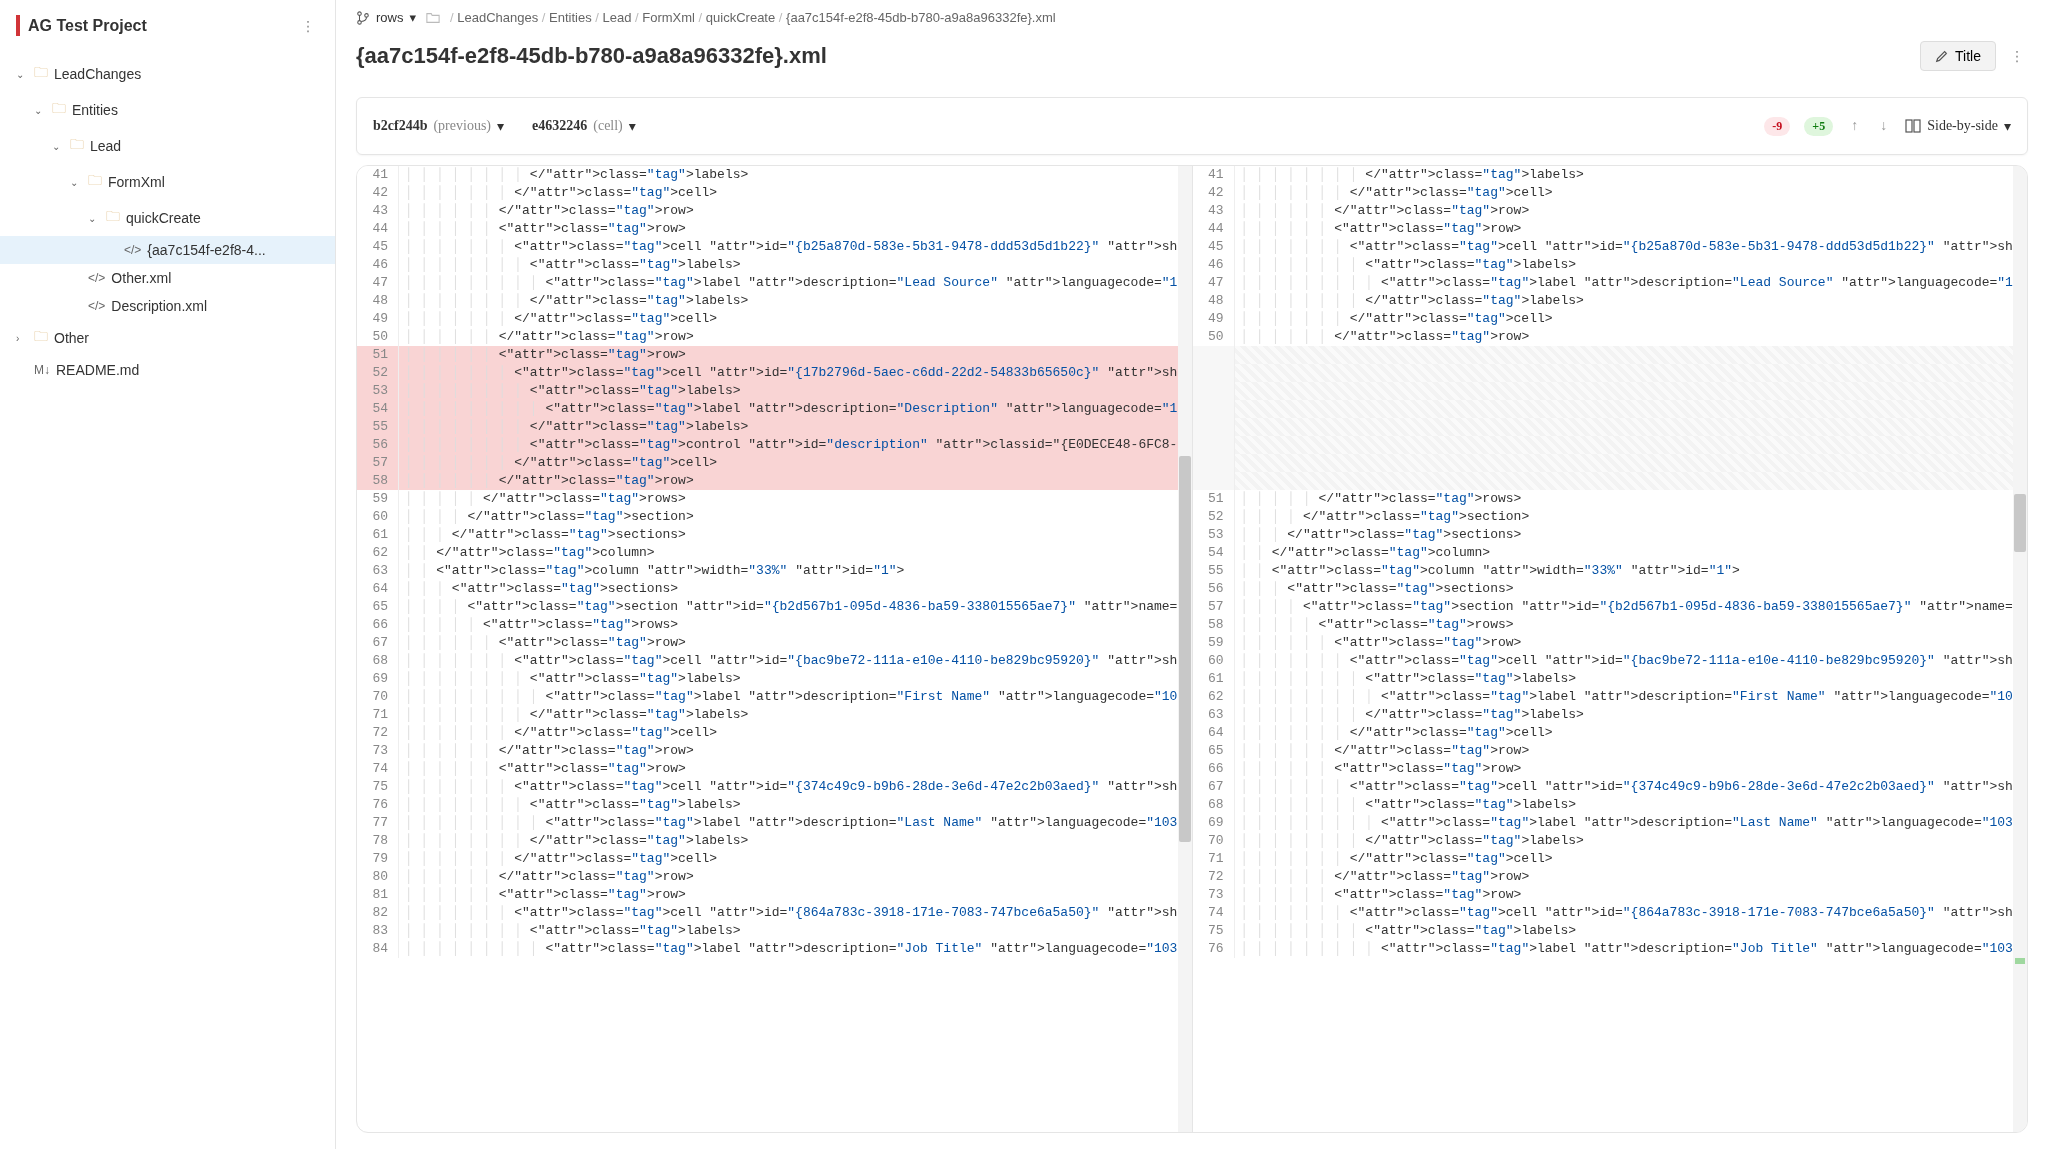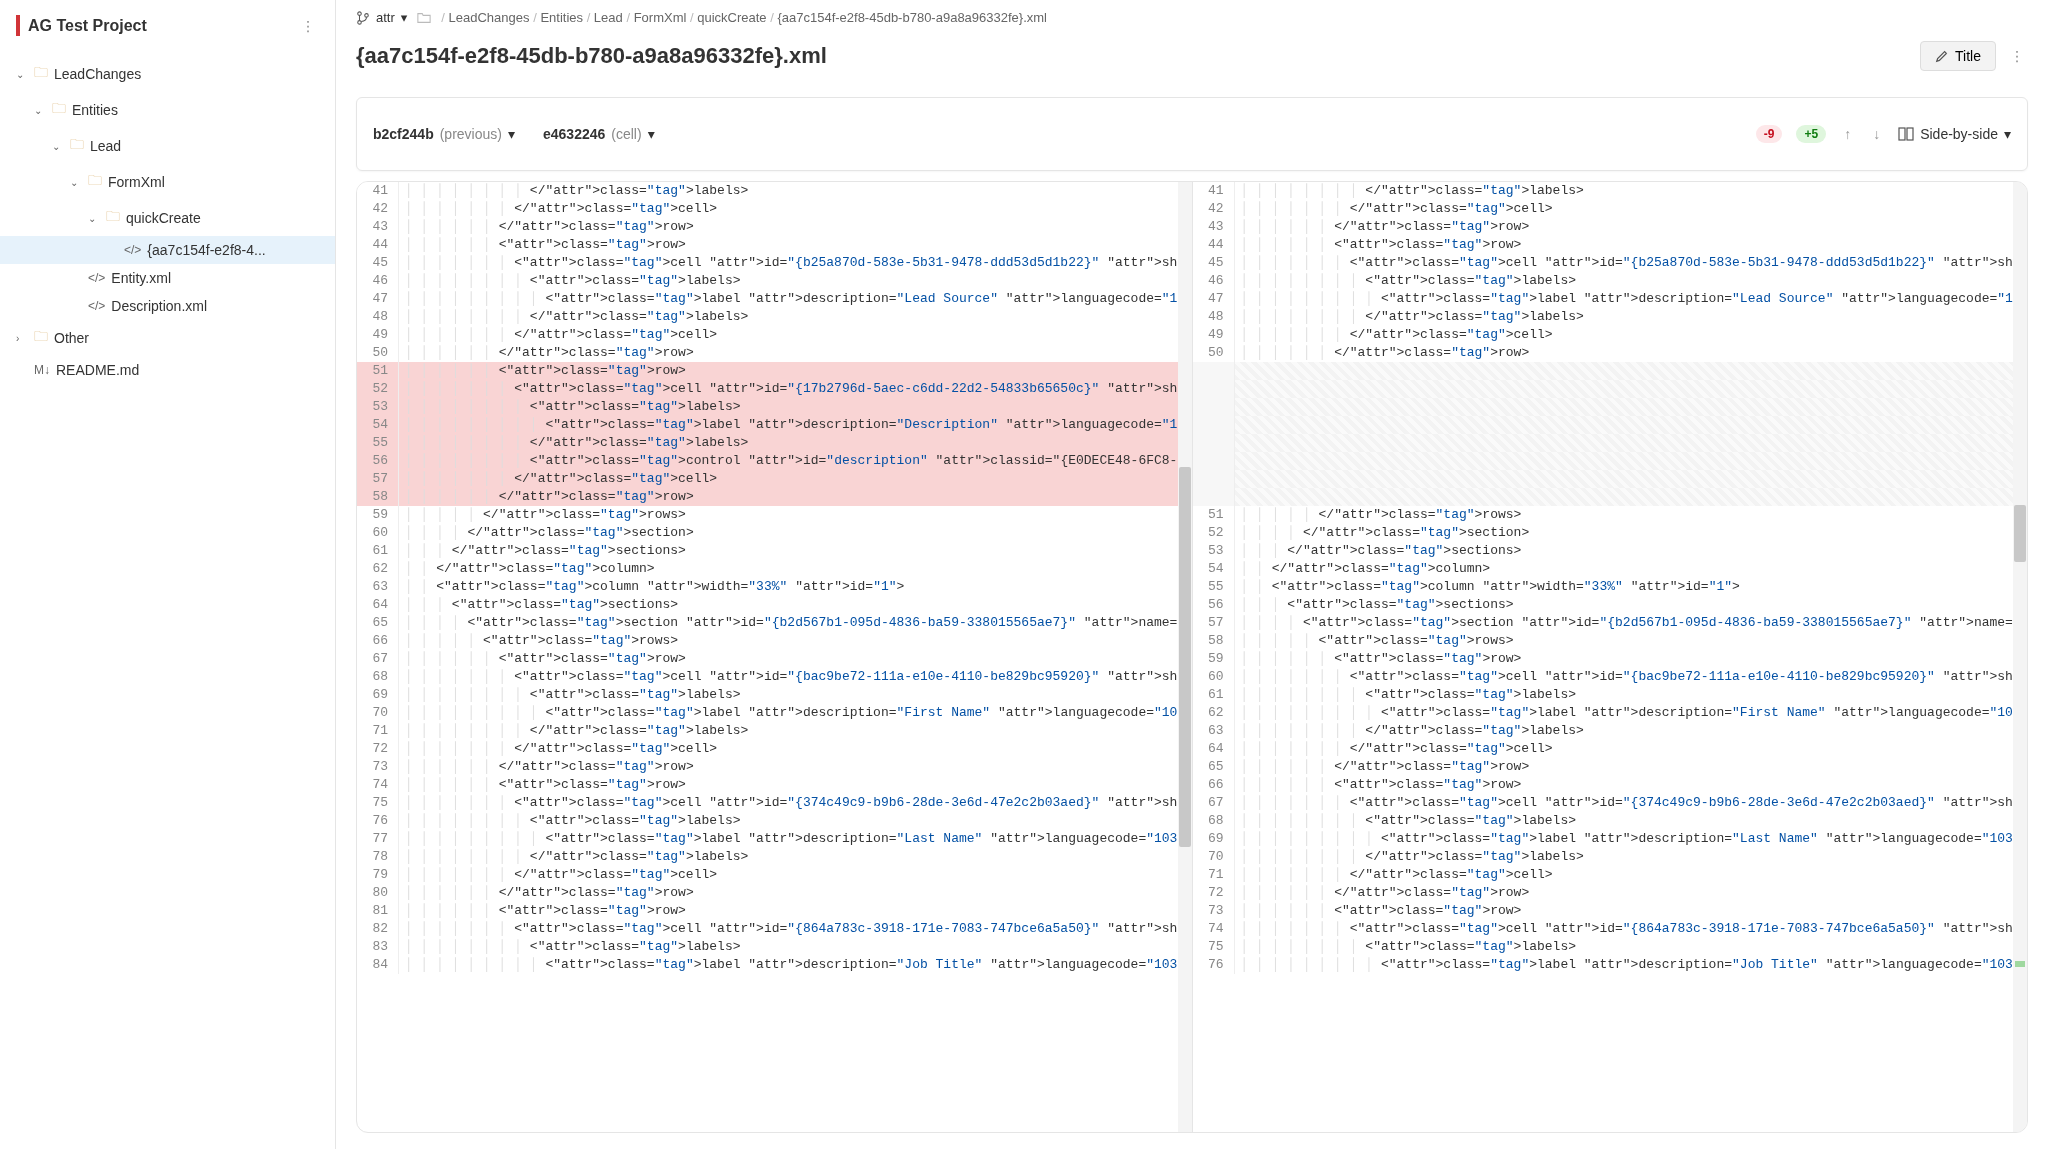--- a/index.html
+++ b/index.html
@@ -34,21 +34,21 @@
 .title-row { display: flex; align-items: center; justify-content: space-between; padding: 6px 20px 10px; }
 .page-title { font-size: 22px; font-weight: 600; }
 .title-actions { display: flex; align-items: center; gap: 10px; }
 .edit-btn { background: #f3f3f3; border: 1px solid #ddd; padding: 6px 14px; border-radius: 4px; display: flex; align-items: center; gap: 6px; cursor: pointer; font-size: 14px; }
 
 .tabs { display: flex; gap: 22px; padding: 0 20px; border-bottom: 1px solid #e5e5e5; position: relative; }
 .tab { padding: 8px 0 12px; color: #666; cursor: pointer; }
 .tab.active { color: #333; font-weight: 600; border-bottom: 3px solid #0078d4; margin-bottom: -1px; }
 .expand-icon { position: absolute; right: 20px; top: 4px; cursor: pointer; color: #666; }
 
-.compare-toolbar { margin: 16px 20px 10px; border: 1px solid #e5e5e5; border-radius: 6px; padding: 24px 16px; display: flex; align-items: center; justify-content: space-between; box-shadow: 0 1px 2px rgba(0,0,0,0.04); }
+.compare-toolbar { margin: 16px 20px 10px; border: 1px solid #e5e5e5; border-radius: 6px; padding: 16px 16px; display: flex; align-items: center; justify-content: space-between; box-shadow: 0 1px 2px rgba(0,0,0,0.04); font-family: Liberation Serif, serif; }
 .rev-group { display: flex; align-items: center; gap: 28px; }
 .rev { display: flex; align-items: center; gap: 6px; cursor: pointer; }
 .rev-hash { font-weight: 600; }
 .rev-label { color: #888; }
 .toolbar-right { display: flex; align-items: center; gap: 14px; }
 .badge { border-radius: 10px; padding: 2px 8px; font-size: 12px; font-weight: 600; }
 .badge.minus { background: #fde7e9; color: #c50f1f; }
 .badge.plus { background: #dff6dd; color: #107c10; }
 .nav-arrow { color: #999; cursor: pointer; padding: 4px; }
 .view-mode { display: flex; align-items: center; gap: 6px; cursor: pointer; }
@@ -117,21 +117,21 @@
           <span>quickCreate</span>
         </div>
         <div class="tree-item indent-5 selected">
           <span class="chevron"></span>
           <span class="file-icon">&lt;/&gt;</span>
           <span>{aa7c154f-e2f8-4...</span>
         </div>
         <div class="tree-item indent-3">
           <span class="chevron"></span>
           <span class="file-icon">&lt;/&gt;</span>
-          <span>Entity.xml</span>
+          <span>Other.xml</span>
         </div>
         <div class="tree-item indent-3">
           <span class="chevron"></span>
           <span class="file-icon">&lt;/&gt;</span>
           <span>Description.xml</span>
         </div>
         <div class="tree-item indent-0">
           <span class="chevron">›</span>
           <span class="folder-icon">🗀</span>
           <span>Other</span>
@@ -148,21 +148,21 @@
     <div class="breadcrumb-bar">
       <span class="branch">
         <span>
           <svg width="14" height="14" viewBox="0 0 16 16">
               <circle cx="4" cy="3" r="2" fill="none" stroke="#555" stroke-width="1.2"></circle>
               <circle cx="4" cy="13" r="2" fill="none" stroke="#555" stroke-width="1.2"></circle>
               <circle cx="12" cy="5" r="2" fill="none" stroke="#555" stroke-width="1.2"></circle>
               <path d="M4 5 V11 M12 7 Q12 11 6 12" fill="none" stroke="#555" stroke-width="1.2"></path>
             </svg>
         </span>
-        <span>attr</span>
+        <span>rows</span>
         <span>▾</span>
       </span>
       <span class="crumb-sep">
         <svg width="14" height="14" viewBox="0 0 16 16">
             <path d="M1 3 h5 l1 2 h8 v8 H1 z" fill="none" stroke="#bbb" stroke-width="1.2"></path>
           </svg>
       </span>
       <span id="crumbs"><span class="crumb-sep"> / </span><span class="crumb">LeadChanges</span><span class="crumb-sep"> / </span><span class="crumb">Entities</span><span class="crumb-sep"> / </span><span class="crumb">Lead</span><span class="crumb-sep"> / </span><span class="crumb">FormXml</span><span class="crumb-sep"> / </span><span class="crumb">quickCreate</span><span class="crumb-sep"> / </span><span class="crumb">{aa7c154f-e2f8-45db-b780-a9a8a96332fe}.xml</span></span>
     </div>
 

